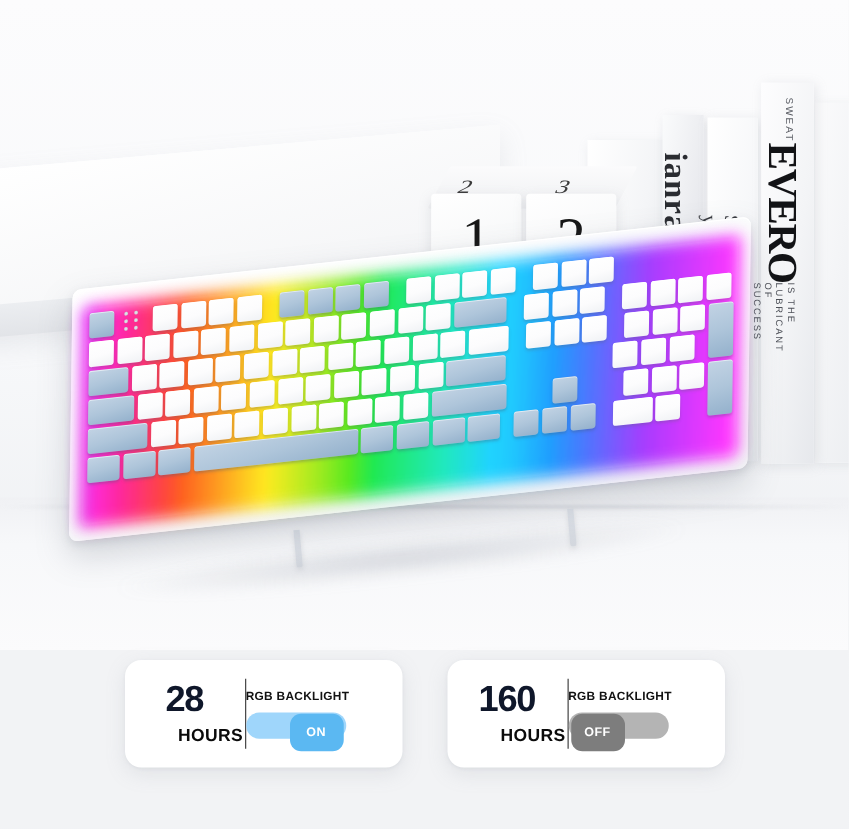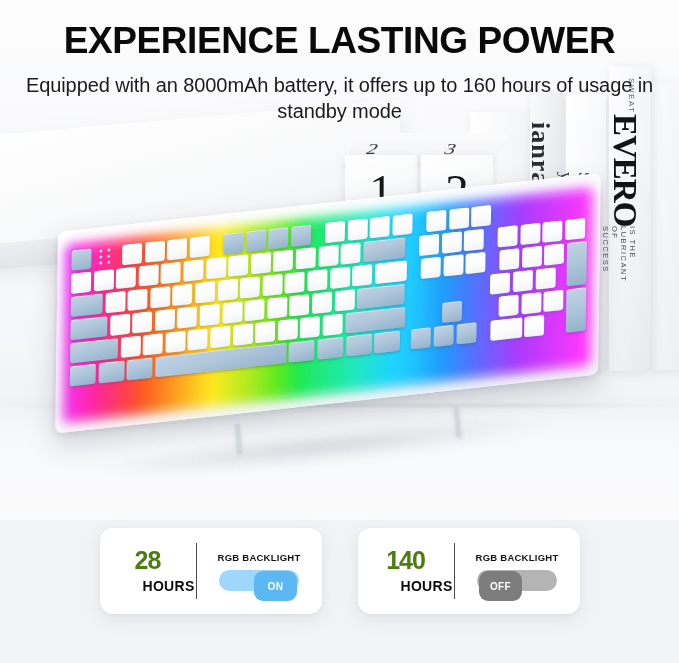--- a/index.html
+++ b/index.html
@@ -377,23 +377,23 @@
     align-items: center;
   }
   .card-left {
     width: 96px;
     display: flex;
     flex-direction: column;
     align-items: center;
     justify-content: center;
   }
   .hours-num {
-    font-size: 25px;
+    font-size: 29px;
     font-weight: 700;
-    color: #4d7c0f;
+    color: #0f172a;
     line-height: 1;
     letter-spacing: -1px;
   }
   .hours-lbl {
     margin-top: 5px;
     font-size: 14px;
     font-weight: 700;
     color: #0b0b0b;
     letter-spacing: .3px;
     padding-left: 42px;
@@ -401,21 +401,21 @@
   .card-div {
     width: 1px;
     height: 56px;
     background: #2b2b2b;
     opacity: .85;
   }
   .card-right {
     flex: 1;
     display: flex;
     flex-direction: column;
-    align-items: center;
+    align-items: flex-start;
     justify-content: center;
     gap: 7px;
   }
   .rgb-lbl {
     font-size: 9.5px;
     font-weight: 700;
     color: #121212;
     letter-spacing: .25px;
   }
   .toggle {
@@ -634,44 +634,40 @@
         <span class="key w150"></span>
         <span class="key"></span>
       </div>
     </div>
 
     <div class="kb-shadow"></div>
     <div class="leg l1"></div>
     <div class="leg l2"></div>
   </div>
 
-  <div class="head-wrap">
-    <div class="headline">EXPERIENCE LASTING POWER</div>
-    <div class="subhead">Equipped with an 8000mAh battery, it offers up to 160 hours of usage in standby mode</div>
-  </div>
 
   <div class="cards">
 
     <div class="card">
       <div class="card-left">
         <div class="hours-num">28</div>
         <div class="hours-lbl">HOURS</div>
       </div>
       <div class="card-div"></div>
       <div class="card-right">
         <div class="rgb-lbl">RGB BACKLIGHT</div>
         <span class="toggle on">
           <span class="knob">ON</span>
         </span>
       </div>
     </div>
 
     <div class="card">
       <div class="card-left">
-        <div class="hours-num">140</div>
+        <div class="hours-num">160</div>
         <div class="hours-lbl">HOURS</div>
       </div>
       <div class="card-div"></div>
       <div class="card-right">
         <div class="rgb-lbl">RGB BACKLIGHT</div>
         <span class="toggle off">
           <span class="knob">OFF</span>
         </span>
       </div>
     </div>

